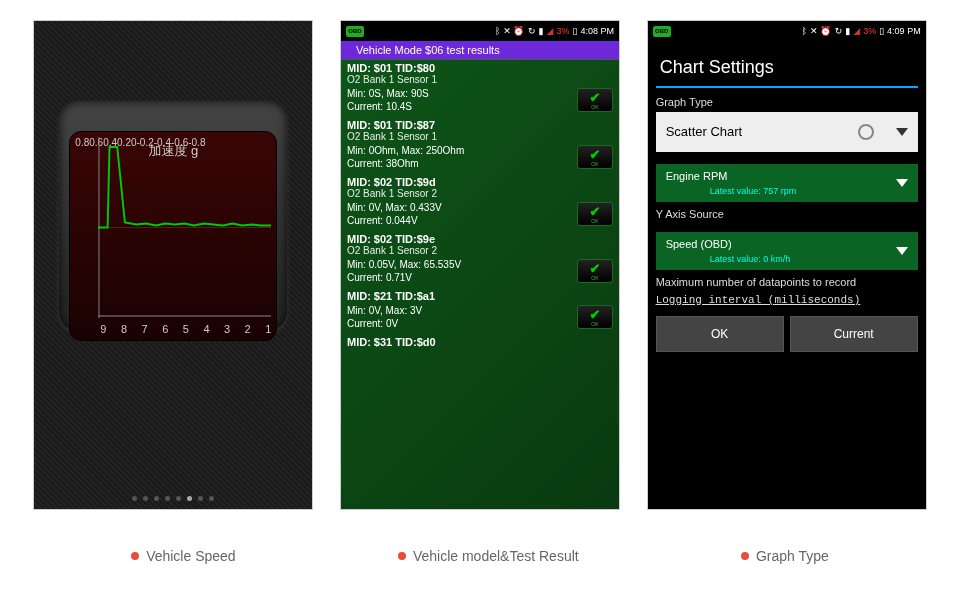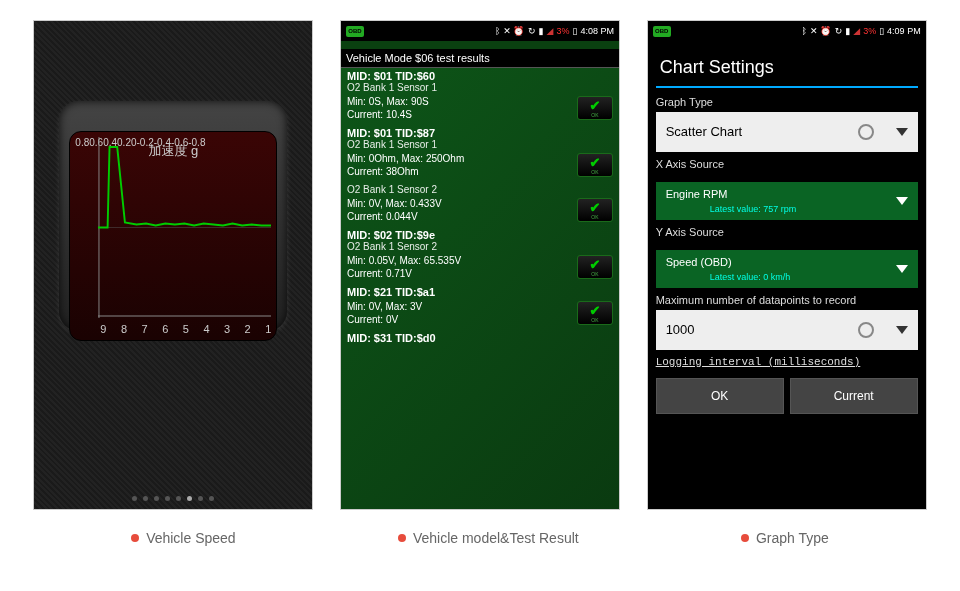--- a/index.html
+++ b/index.html
@@ -20,21 +20,21 @@
 .dots { position: absolute; bottom: 8px; left: 50%; transform: translateX(-50%); display: flex; gap: 6px; }
 .dot { width: 5px; height: 5px; border-radius: 50%; background: #555; }
 .dot.active { background: #aaa; }
 
 
 .phone2 { background: #0a4010; }
 .status-bar { height: 20px; background: #000; color: #fff; font-size: 9px; display: flex; align-items: center; justify-content: space-between; padding: 0 5px; }
 .status-left { display: flex; align-items: center; gap: 2px; }
 .status-right { display: flex; align-items: center; gap: 3px; }
 .obd-icon { width: 18px; height: 11px; background: #2a2; border-radius: 2px; font-size: 6px; color: #000; display: flex; align-items: center; justify-content: center; font-weight: bold; }
-.header-bar { background: #000000; color: #fff; font-size: 11px; padding: 3px 5px; border-bottom: 1px solid #555; margin-top: 8px; }
+.header-bar { background: #6d28d9; color: #fff; font-size: 11px; padding: 3px 15px; border-bottom: 1px solid #555; }
 .green-bg { background: linear-gradient(135deg, #0d5518, #0a3a10), repeating-linear-gradient(45deg, rgba(255,255,255,0.02), rgba(255,255,255,0.02) 1px, transparent 1px, transparent 2px); height: calc(100% - 36px); overflow: hidden; padding: 2px 6px; color: #fff; font-size: 10px; }
 .test-section { margin-bottom: 6px; }
 .test-mid { font-weight: bold; font-size: 11px; }
 .test-name { font-size: 10px; opacity: 0.9; }
 .test-detail { display: flex; justify-content: space-between; align-items: center; margin-top: 2px; }
 .test-values { font-size: 10px; line-height: 1.3; }
 .check-btn { width: 36px; height: 24px; background: linear-gradient(#222, #000); border: 1px solid #1a6a1a; border-radius: 3px; display: flex; flex-direction: column; align-items: center; justify-content: center; color: #4c4; font-size: 6px; position: relative; }
 .check-btn::before { content: "✔"; color: #0c0; font-size: 13px; font-weight: bold; line-height: 1; }
 .check-btn-label { font-size: 5px; color: #4a4; }
 
@@ -50,21 +50,21 @@
 .selector-right { display: flex; align-items: center; gap: 12px; }
 .green-selector { background: #0a6424; color: #fff; padding: 6px 10px; display: flex; justify-content: space-between; align-items: center; margin-bottom: 4px; margin-top: 12px; }
 .green-selector-inner { display: flex; flex-direction: column; gap: 4px; }
 .green-selector .tri-down { border-top-color: #fff; }
 .latest-val { color: #00ffe6; font-size: 9px; padding-left: 44px; }
 .btn-row { display: flex; gap: 6px; margin-top: 10px; }
 .dlg-btn { flex: 1; background: #444; color: #fff; padding: 10px; text-align: center; font-size: 12px; border: 1px solid #555; }
 
 
 .captions { display: flex; justify-content: space-around; padding: 20px 50px 0; }
-.caption { display: flex; align-items: center; gap: 7px; color: #666; font-size: 14px; }
+.caption { display: flex; align-items: center; gap: 7px; color: #666; font-size: 14px; margin-top: 18px; }
 .bullet { width: 8px; height: 8px; border-radius: 50%; background: #e74c3c; }
 </style>
 </head>
 <body>
 
 <div class="container">
 
   <div class="phone phone1">
     <div class="carbon-bg"></div>
     <div class="gauge-frame">
@@ -127,21 +127,21 @@
         <span>▮</span>
         <span style="color:#c33">◢</span>
         <span style="color:#f33">3%</span>
         <span>▯</span>
         <span>4:08 PM</span>
       </div>
     </div>
     <div class="header-bar">Vehicle Mode $06 test results</div>
     <div class="green-bg">
       <div class="test-section">
-        <div class="test-mid">MID: $01 TID:$60</div>
+        <div class="test-mid">MID: $01 TID:$80</div>
         <div class="test-name">O2 Bank 1 Sensor 1</div>
         <div class="test-detail">
           <div class="test-values">
             <div>Min: 0S, Max: 90S</div>
             <div>Current: 10.4S</div>
           </div>
           <div class="check-btn">
               <span class="check-btn-label">OK</span>
             </div>
         </div>
@@ -153,20 +153,21 @@
           <div class="test-values">
             <div>Min: 0Ohm, Max: 250Ohm</div>
             <div>Current: 38Ohm</div>
           </div>
           <div class="check-btn">
               <span class="check-btn-label">OK</span>
             </div>
         </div>
       </div>
       <div class="test-section">
+        <div class="test-mid">MID: $02 TID:$9d</div>
         <div class="test-name">O2 Bank 1 Sensor 2</div>
         <div class="test-detail">
           <div class="test-values">
             <div>Min: 0V, Max: 0.433V</div>
             <div>Current: 0.044V</div>
           </div>
           <div class="check-btn">
               <span class="check-btn-label">OK</span>
             </div>
         </div>
@@ -224,46 +225,38 @@
 
       <div class="field-label">Graph Type</div>
       <div class="selector">
         <span class="selector-text">Scatter Chart</span>
         <div class="selector-right">
           <span class="radio-circ"></span>
           <span class="tri-down"></span>
         </div>
       </div>
 
-      <div class="field-label">X Axis Source</div>
       <div class="green-selector">
         <div class="green-selector-inner">
           <span>Engine RPM</span>
           <span class="latest-val">Latest value: 757 rpm</span>
         </div>
         <span class="tri-down"></span>
       </div>
 
       <div class="field-label">Y Axis Source</div>
       <div class="green-selector">
         <div class="green-selector-inner">
           <span>Speed (OBD)</span>
           <span class="latest-val">Latest value: 0 km/h</span>
         </div>
         <span class="tri-down"></span>
       </div>
 
       <div class="field-label">Maximum number of datapoints to record</div>
-      <div class="selector">
-        <span class="selector-text">1000</span>
-        <div class="selector-right">
-          <span class="radio-circ"></span>
-          <span class="tri-down"></span>
-        </div>
-      </div>
 
       <div class="field-label" style="text-decoration: underline; font-family: Liberation Mono, monospace;">Logging interval (milliseconds)</div>
 
       <div class="btn-row">
         <div class="dlg-btn">OK</div>
         <div class="dlg-btn">Current</div>
       </div>
     </div>
   </div>
 

